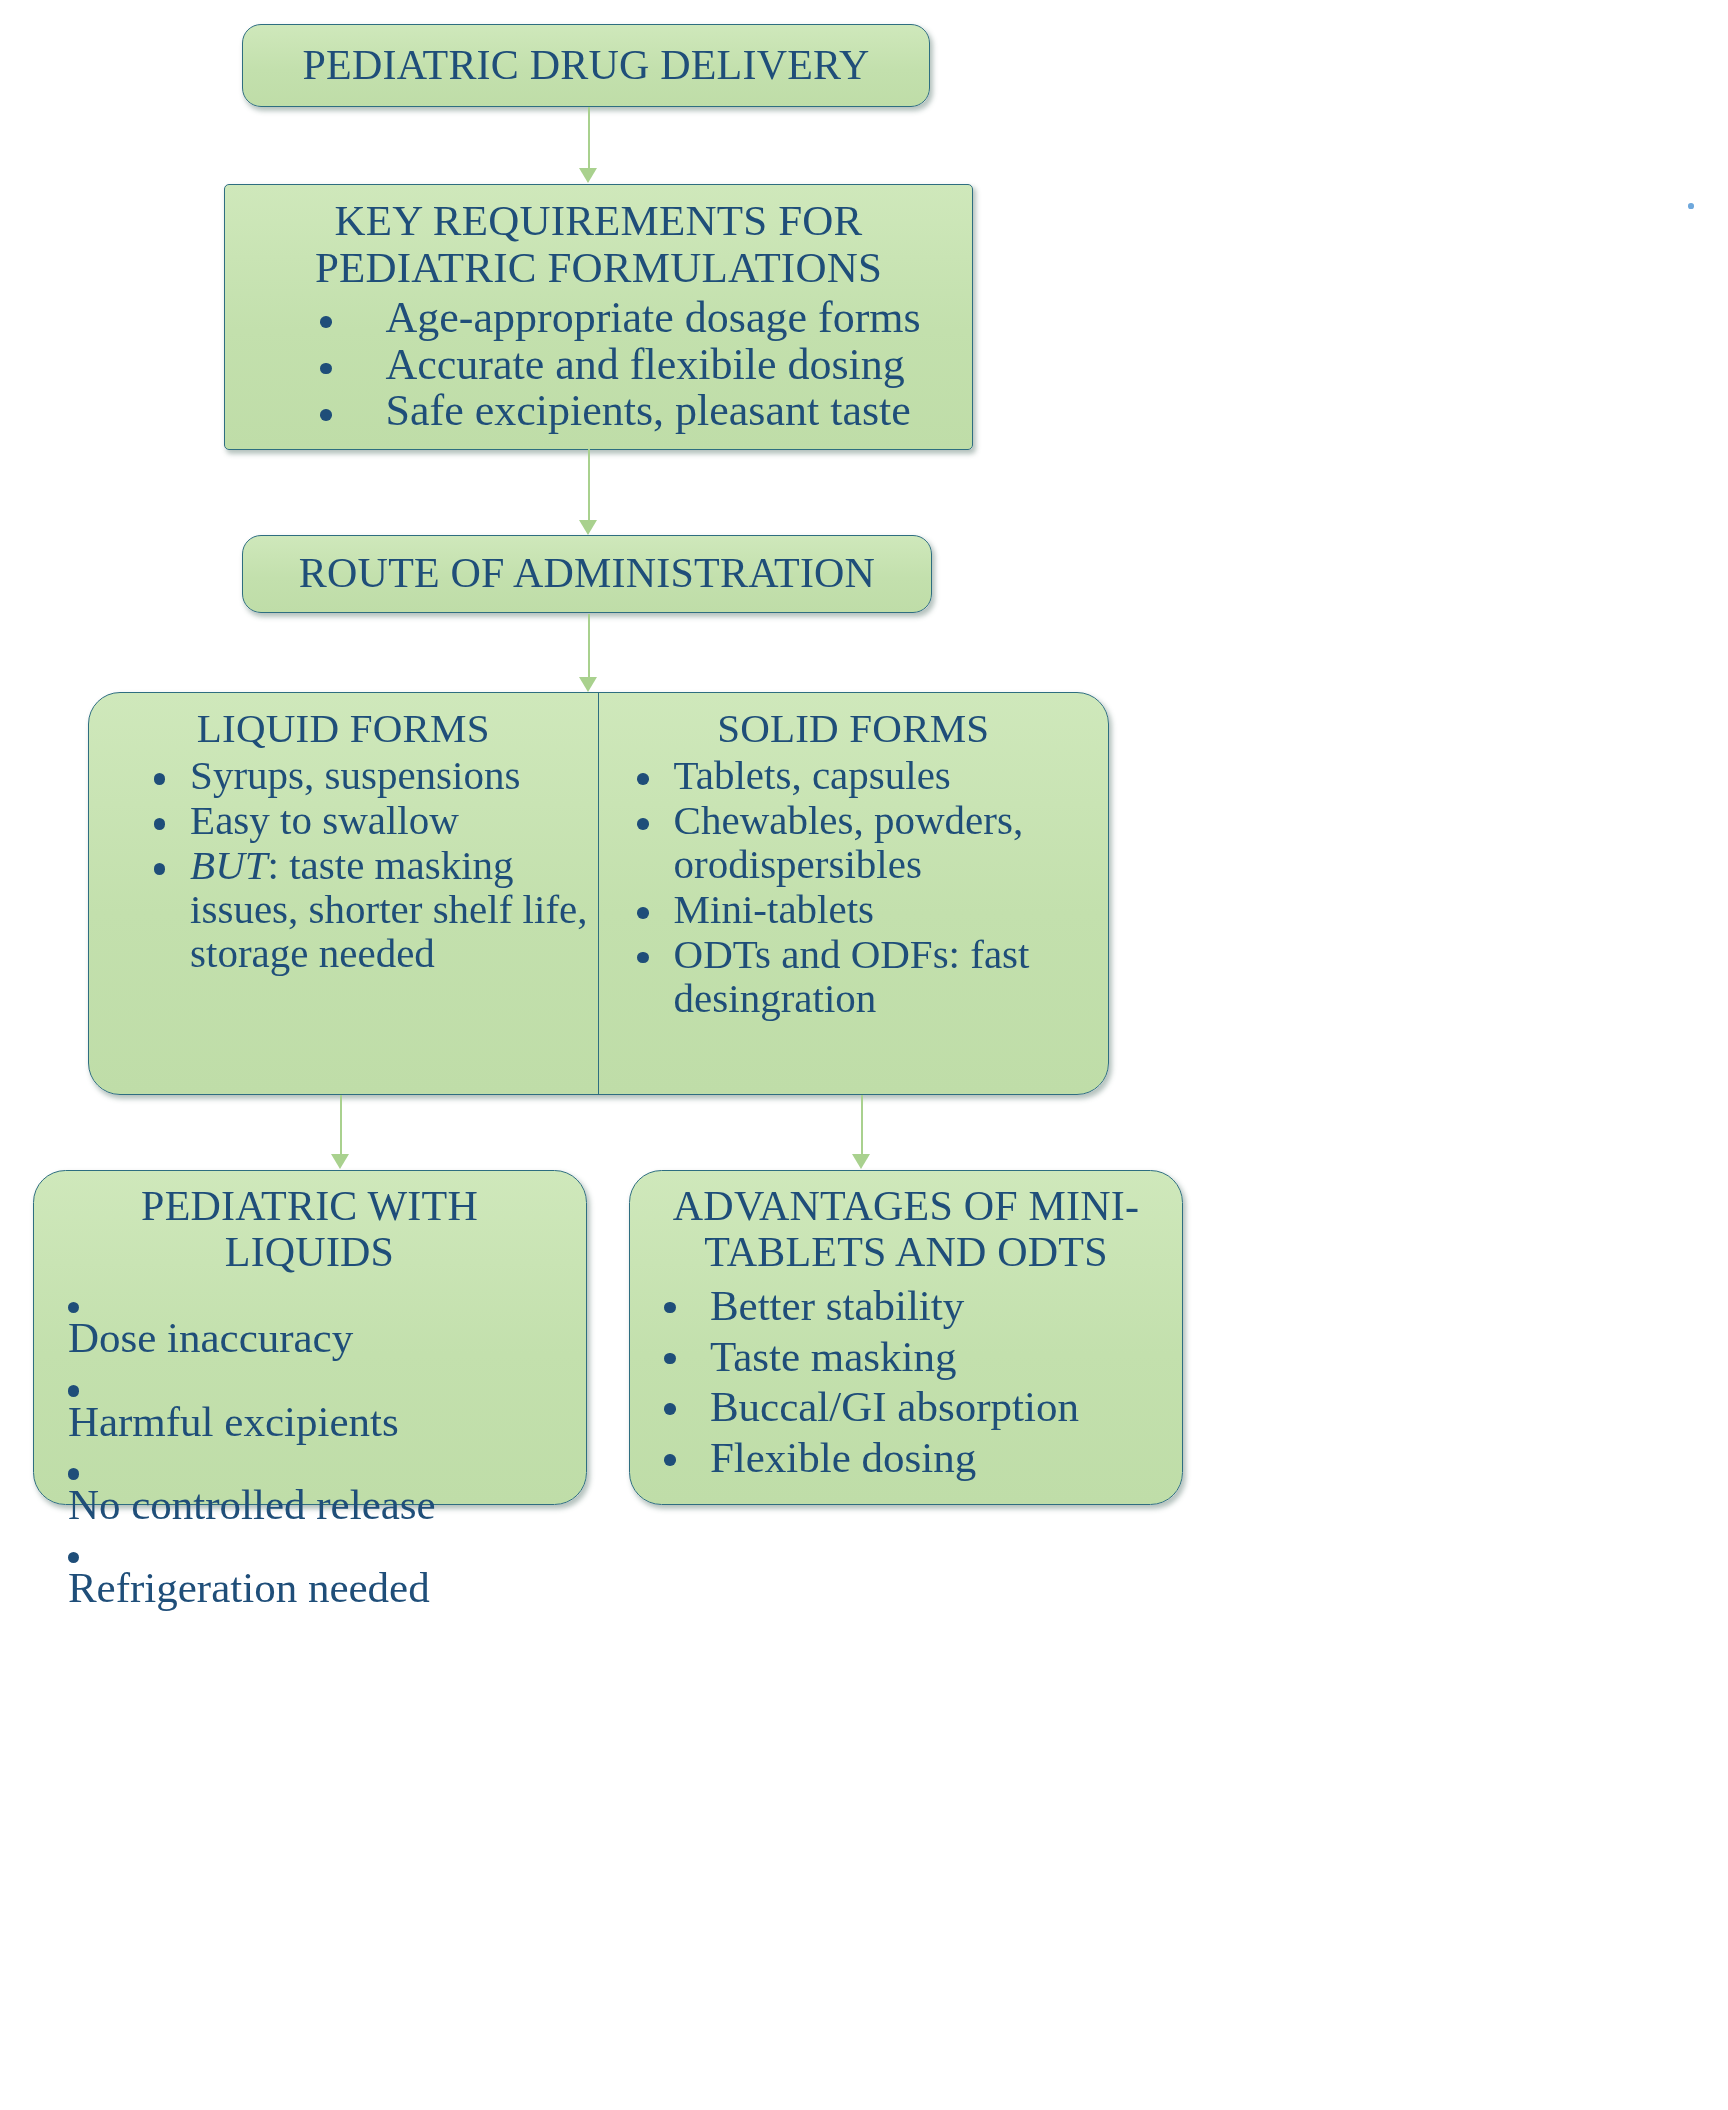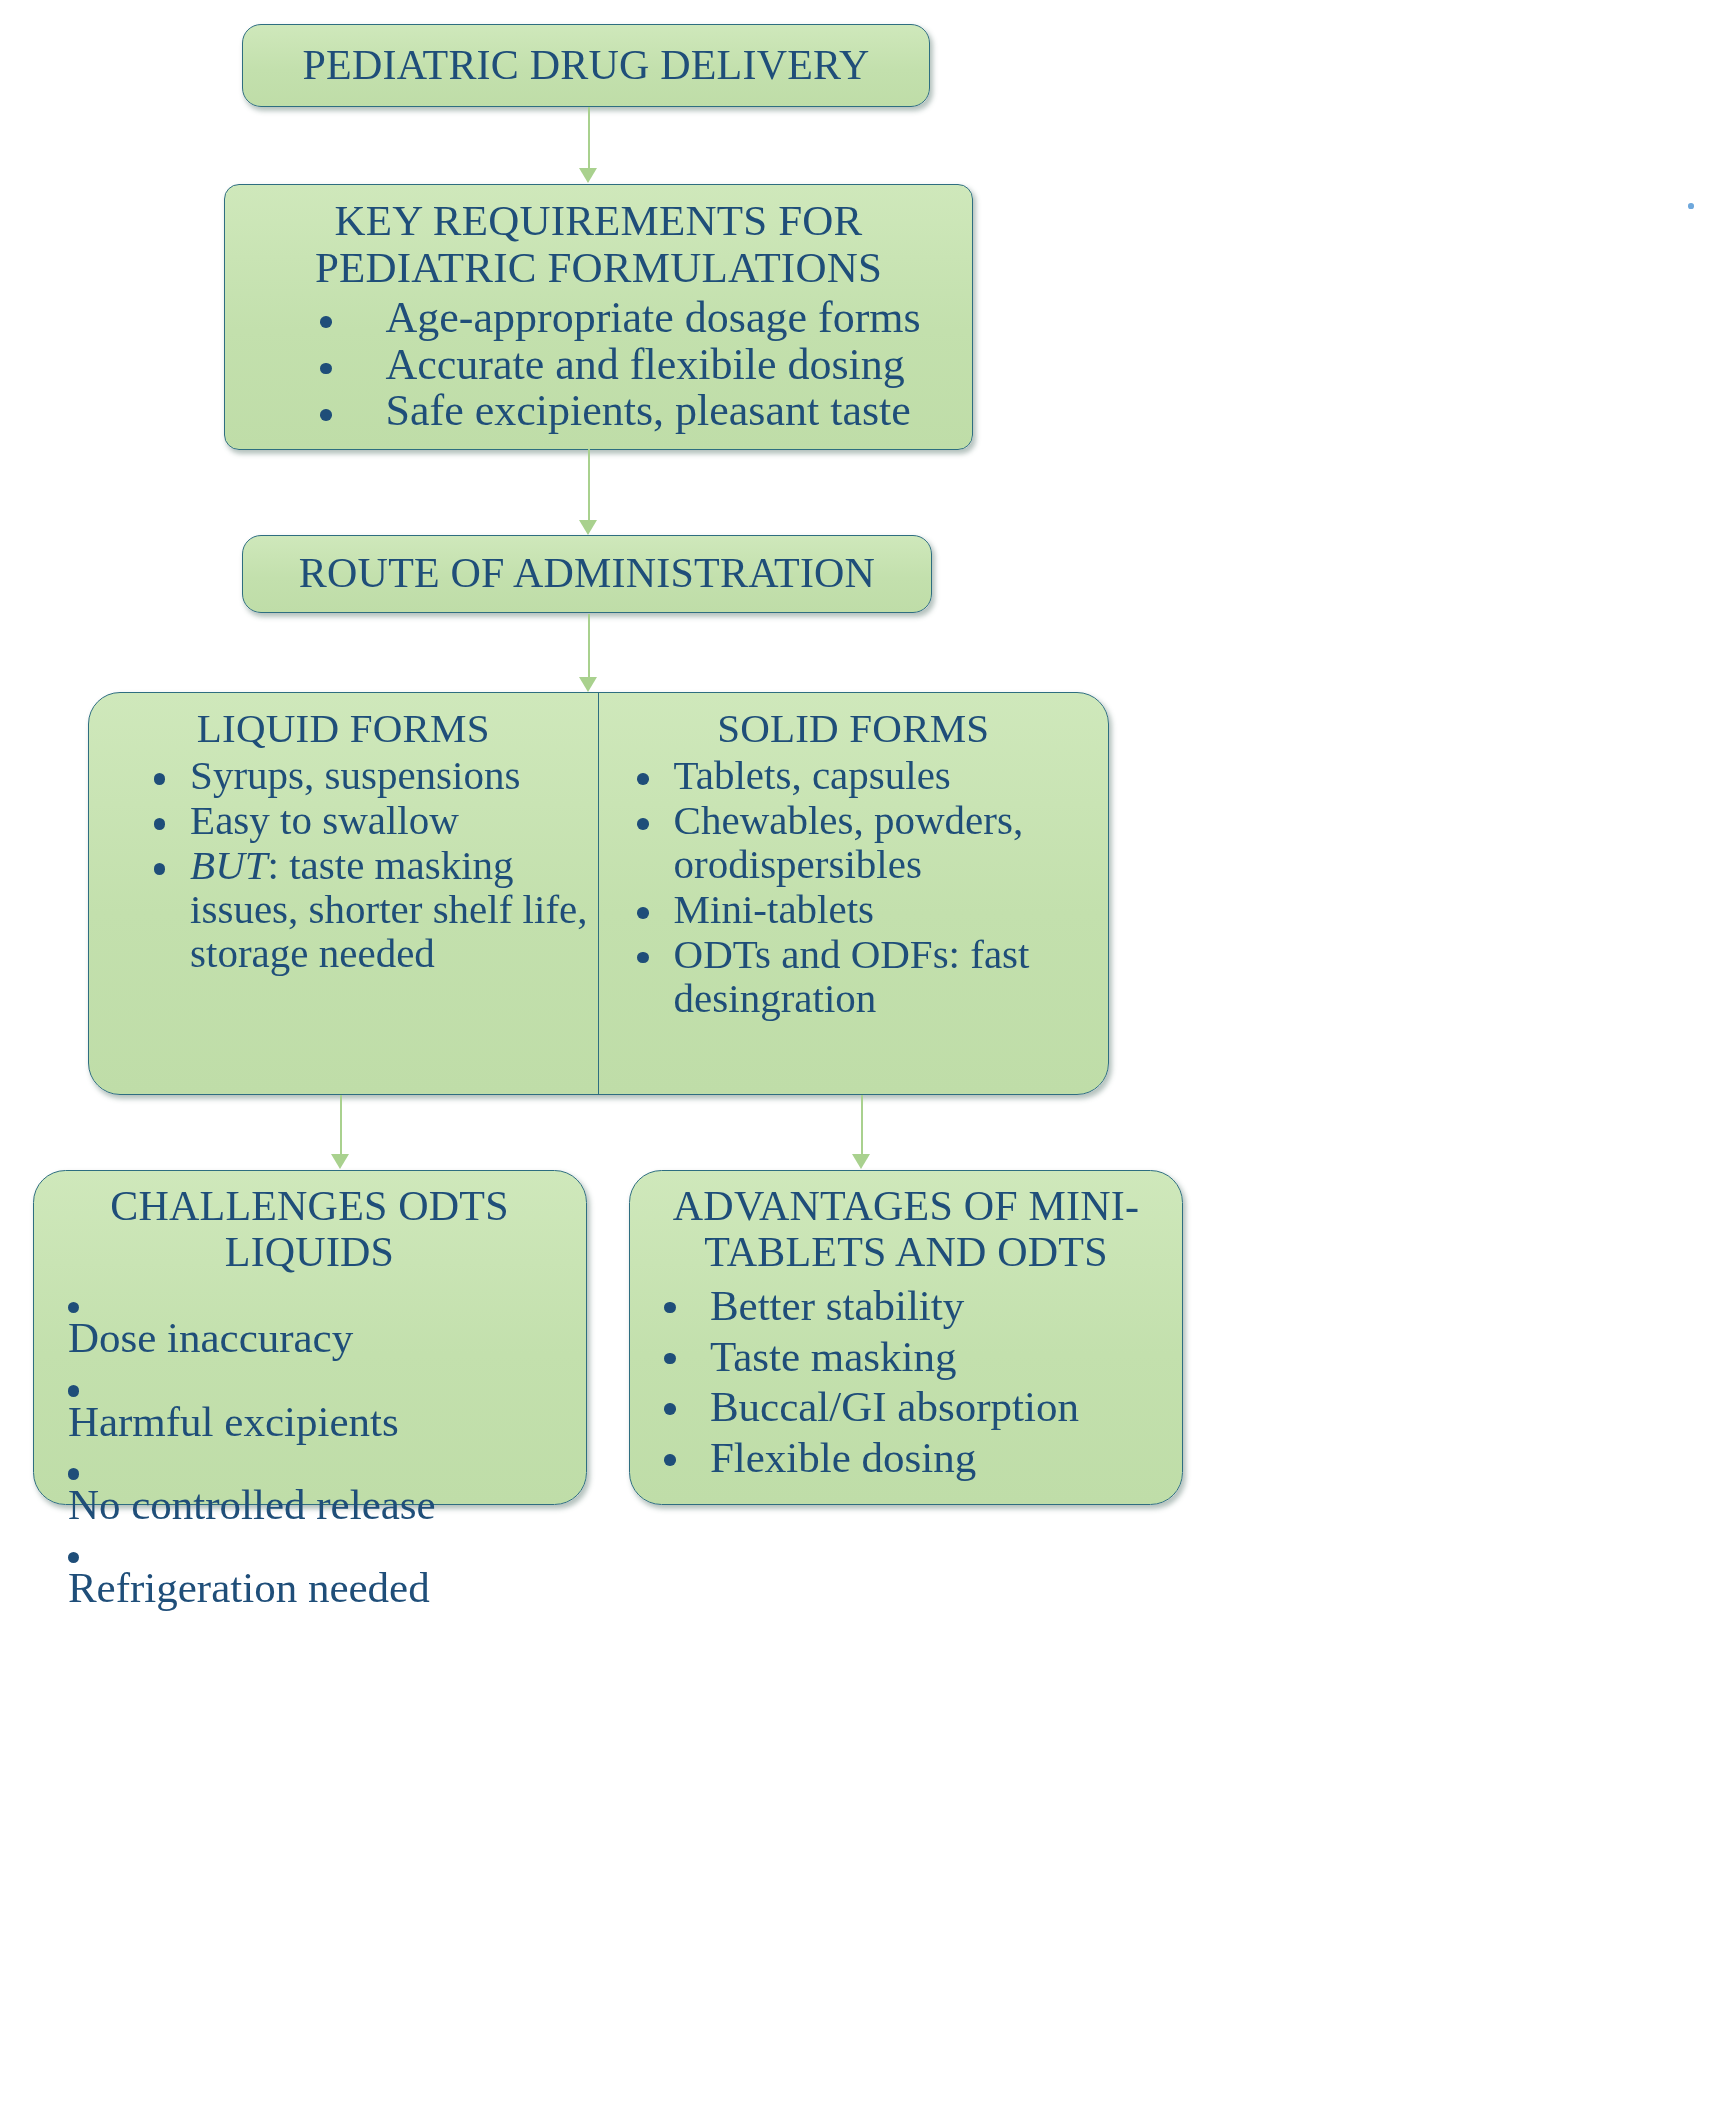--- a/index.html
+++ b/index.html
@@ -83,21 +83,21 @@
     align-items: center;
   }
   #node-title-box .node-title { font-size: 42px; }
 
   
   #node-key-req {
     left: 224px;
     top: 184px;
     width: 749px;
     height: 266px;
-    border-radius: 15px;
+    border-radius: 5px;
     padding: 13.4px 19px 9.6px 19px;
   }
   #node-key-req .node-title { font-size: 43px; margin-bottom: 3.8px; }
   #node-key-req ul.bullets { padding-left: 76px; }
   #node-key-req ul.bullets li { font-size: 44px; line-height: 1.06; }
   #node-key-req ul.bullets li .bdot { margin-right: 54px; margin-top: 21px; }
 
   
   #node-route {
     left: 242px;
@@ -291,21 +291,21 @@
     <div class="conn-line" style="height:59px;"></div>
     <div class="conn-head" style="top:59px; left:-8.6px;"></div>
   </div>
 
   <div class="connector" style="left:861px; top:1095px; height:76px;">
     <div class="conn-line" style="height:59px;"></div>
     <div class="conn-head" style="top:59px; left:-8.6px;"></div>
   </div>
 
   <div class="node" id="node-challenges">
-    <div class="node-title">CHALLENGES ODTS
+    <div class="node-title">PEDIATRIC WITH
 LIQUIDS</div>
     <ul class="bullets">
       <li>
         <span class="bdot"></span>
         <span class="btext">Dose inaccuracy</span>
       </li>
       <li>
         <span class="bdot"></span>
         <span class="btext">Harmful excipients</span>
       </li>

